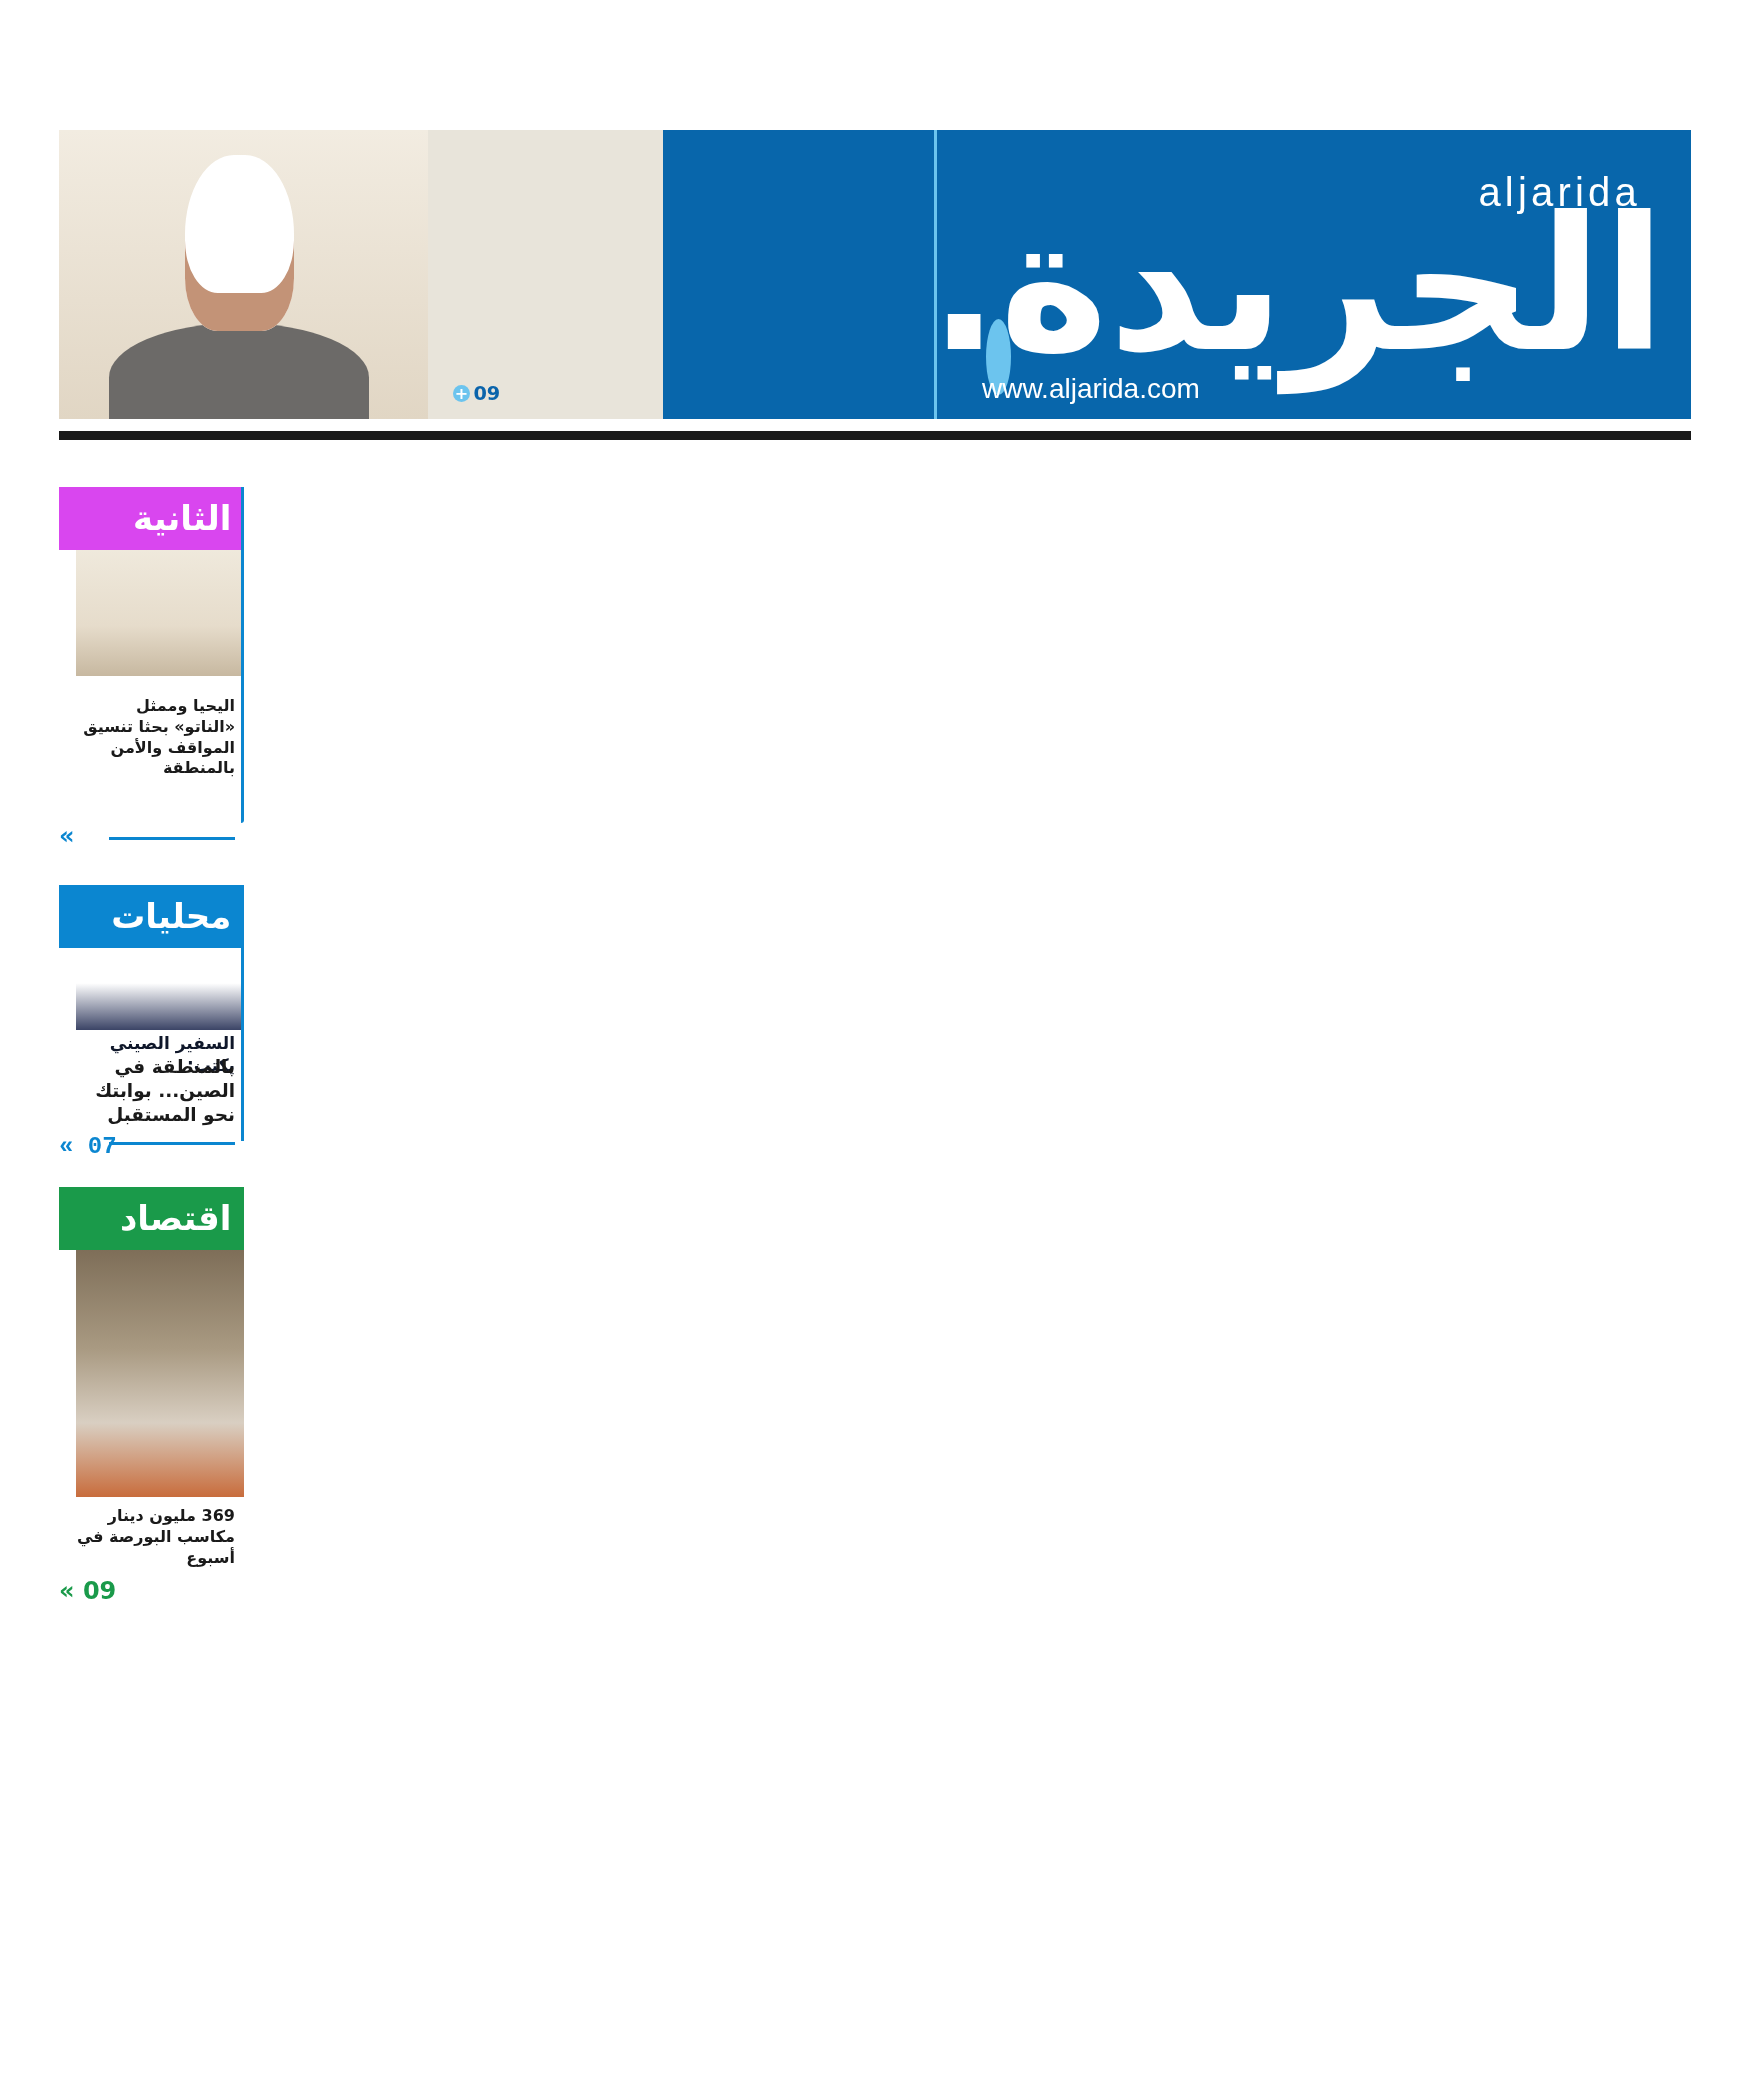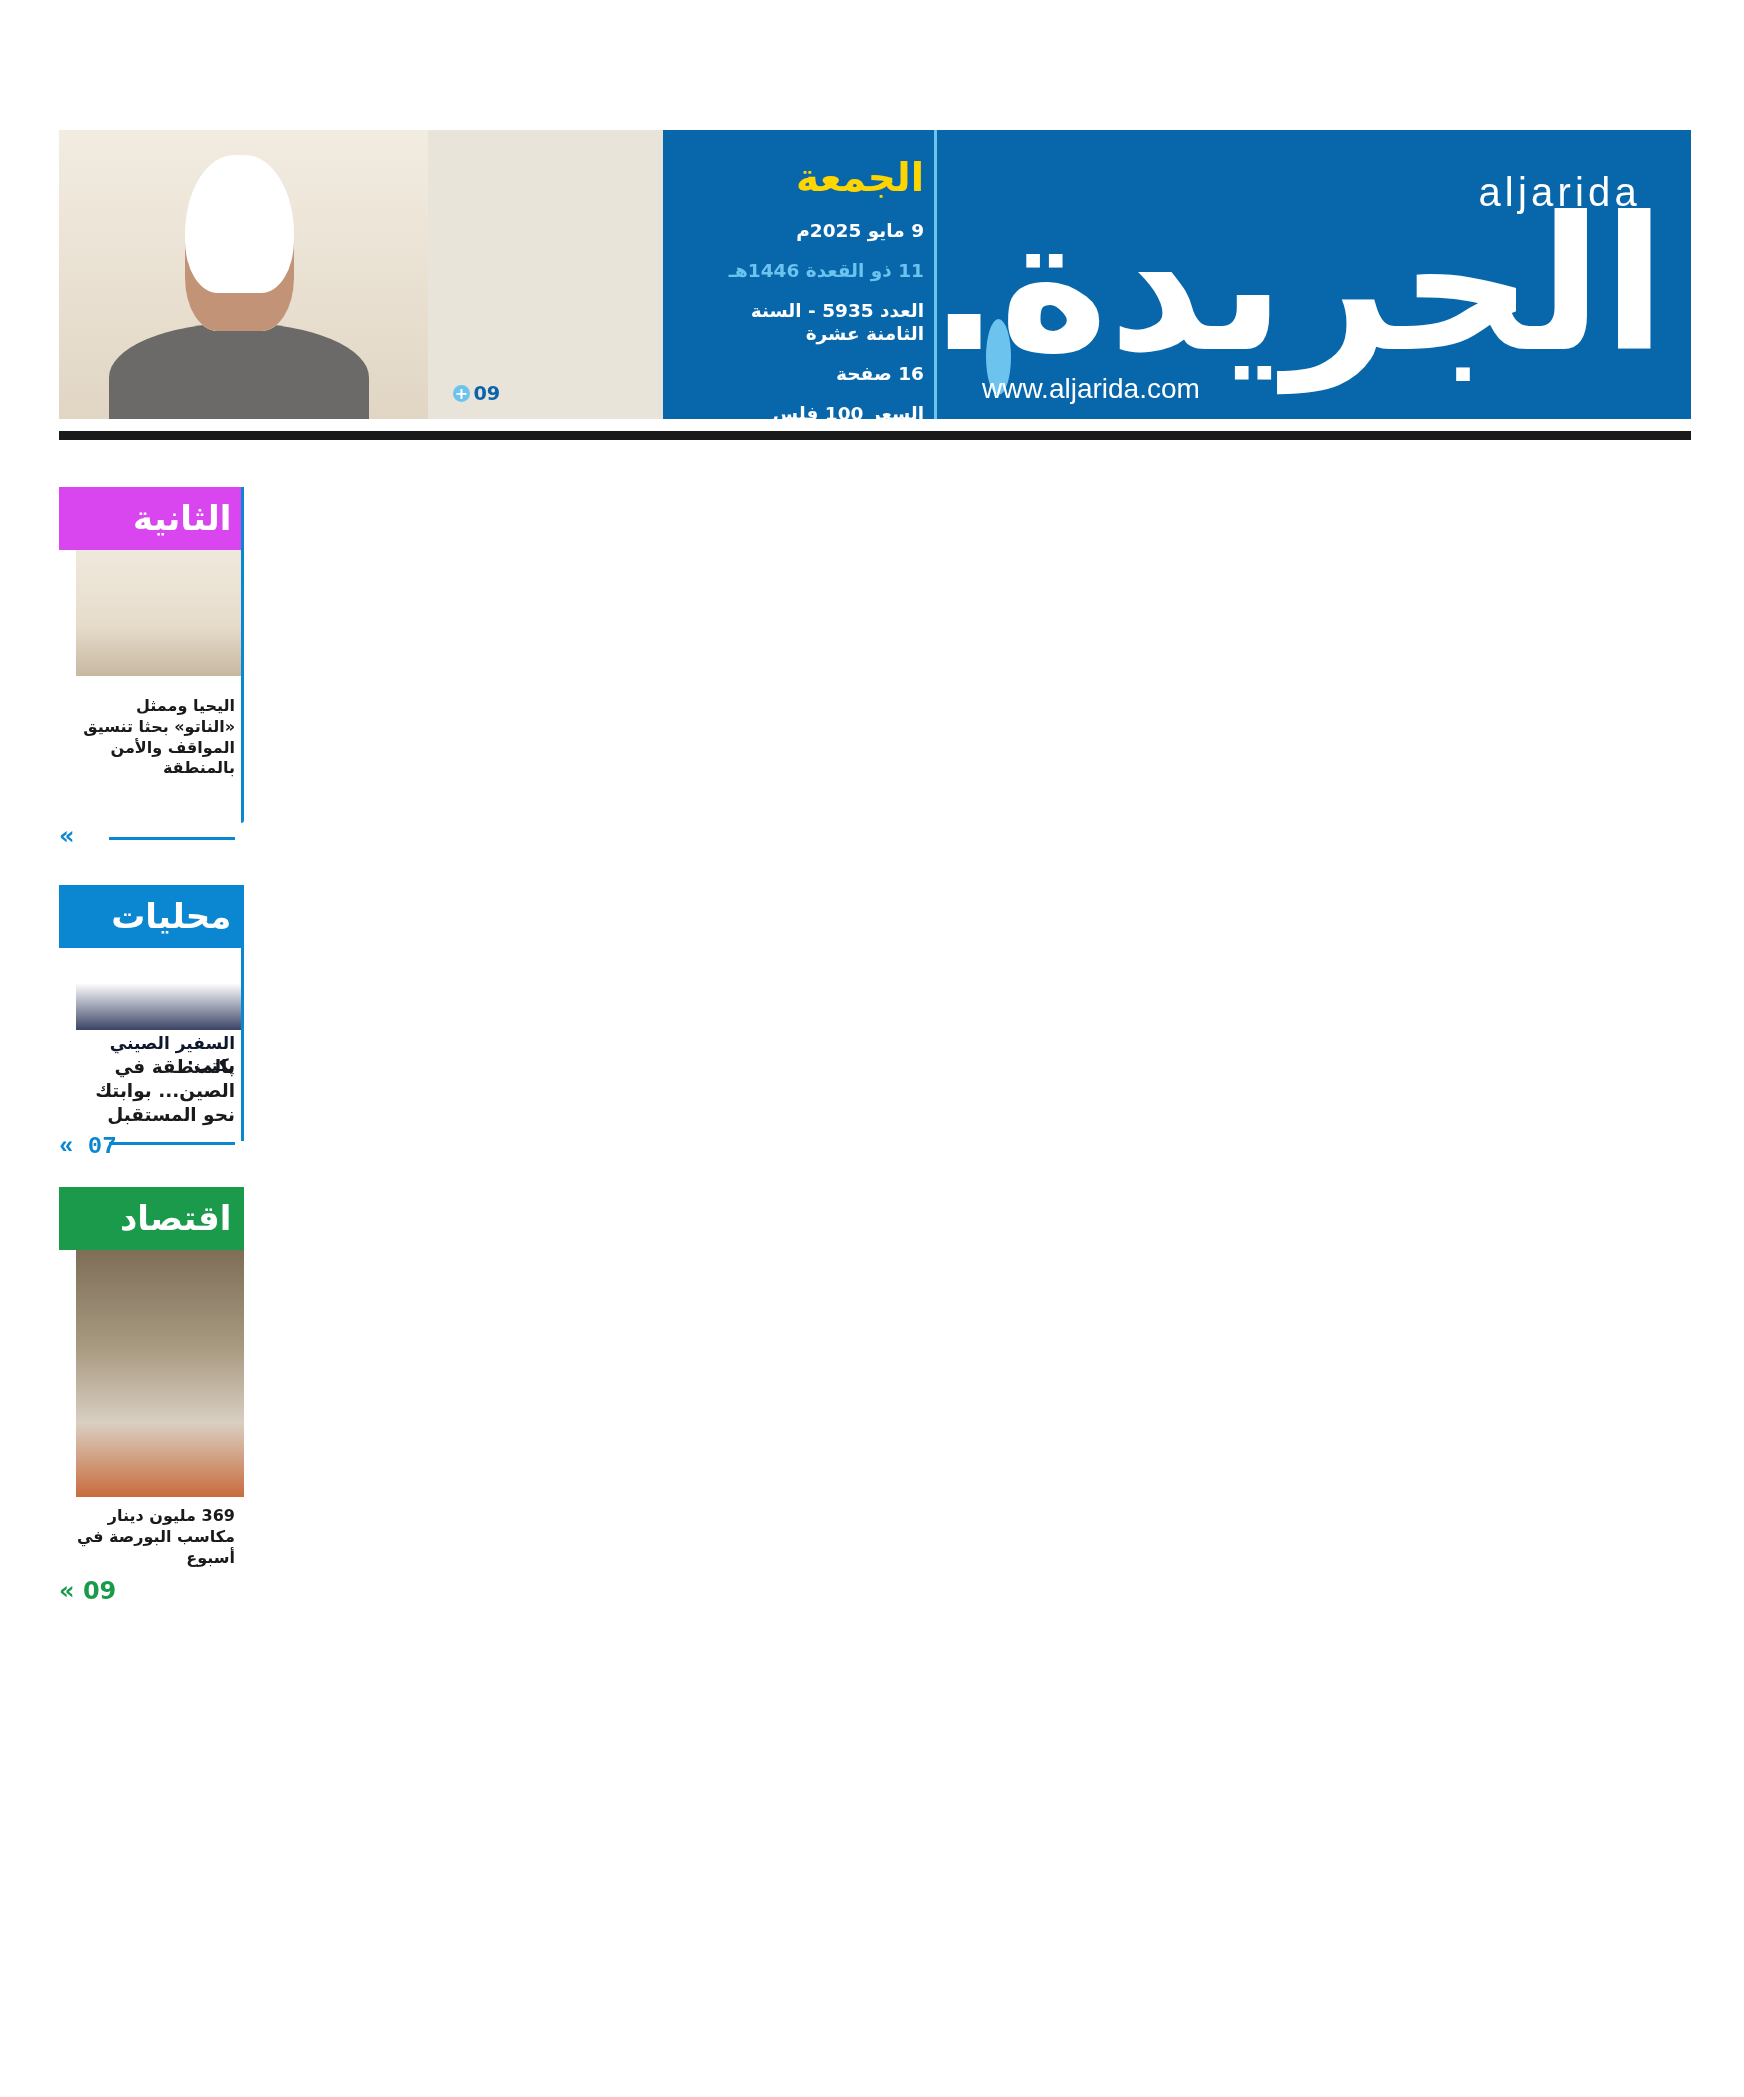--- a/index.html
+++ b/index.html
@@ -33,28 +33,20 @@
 </style>
 </head>
 <body>
 
 <div class="abs" id="masthead">
   <div id="logo-latin">aljarida</div>
   <div id="logo-arabic">الجريدة.</div>
   <div id="logo-dot"></div>
   <div id="logo-url">www.aljarida.com</div>
   <div class="divider"></div>
-  <div id="meta">
-    <div class="day">الجمعة</div>
-    <div class="line">9 مايو 2025م</div>
-    <div class="line hijri">11 ذو القعدة 1446هـ</div>
-    <div class="line">العدد 5935 - السنة الثامنة عشرة</div>
-    <div class="line">16 صفحة</div>
-    <div class="line">السعر 100 فلس</div>
-  </div>
 </div>
 
 <div class="abs" id="hero">
   <div id="hero-photo">
       <div class="cloak"></div>
       <div class="head"></div>
     </div>
   <div id="hero-ref" class="ref">
       <span class="plus">+</span>
       <span>09</span>

